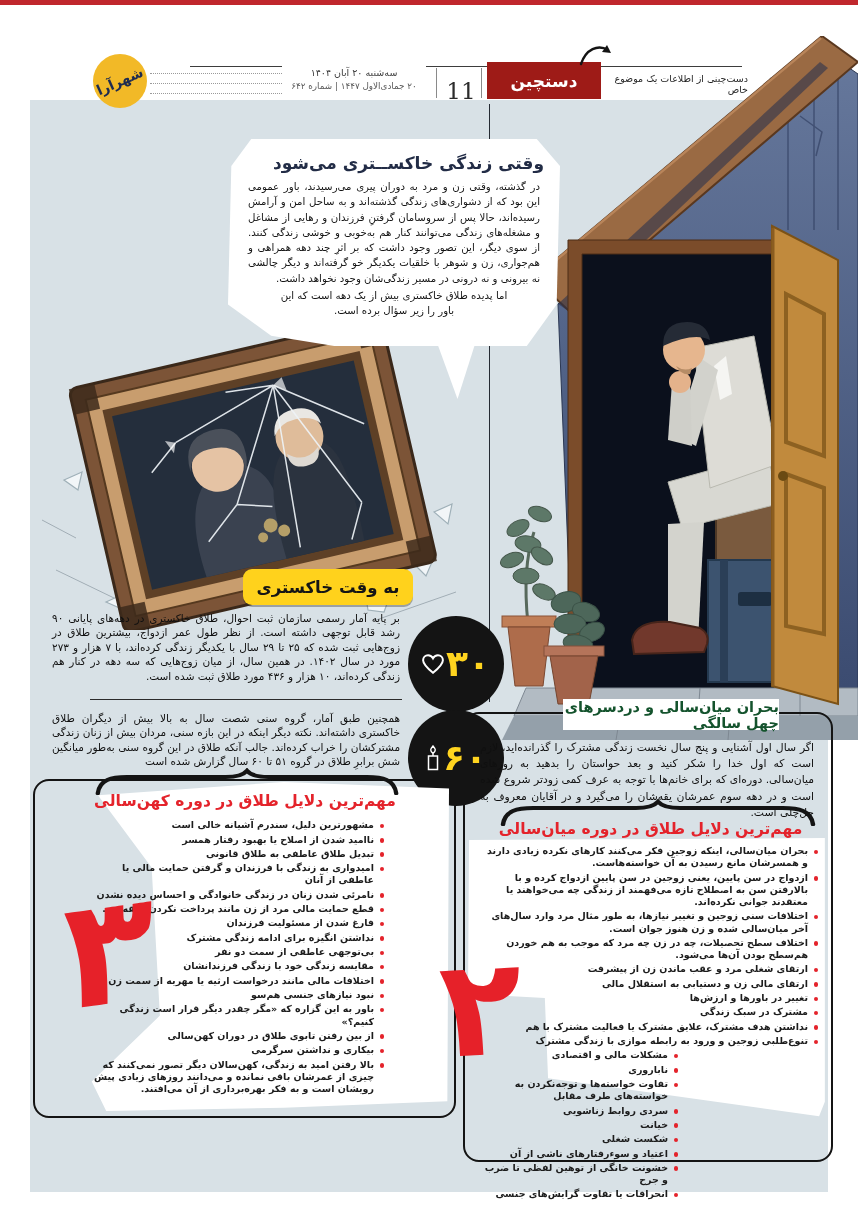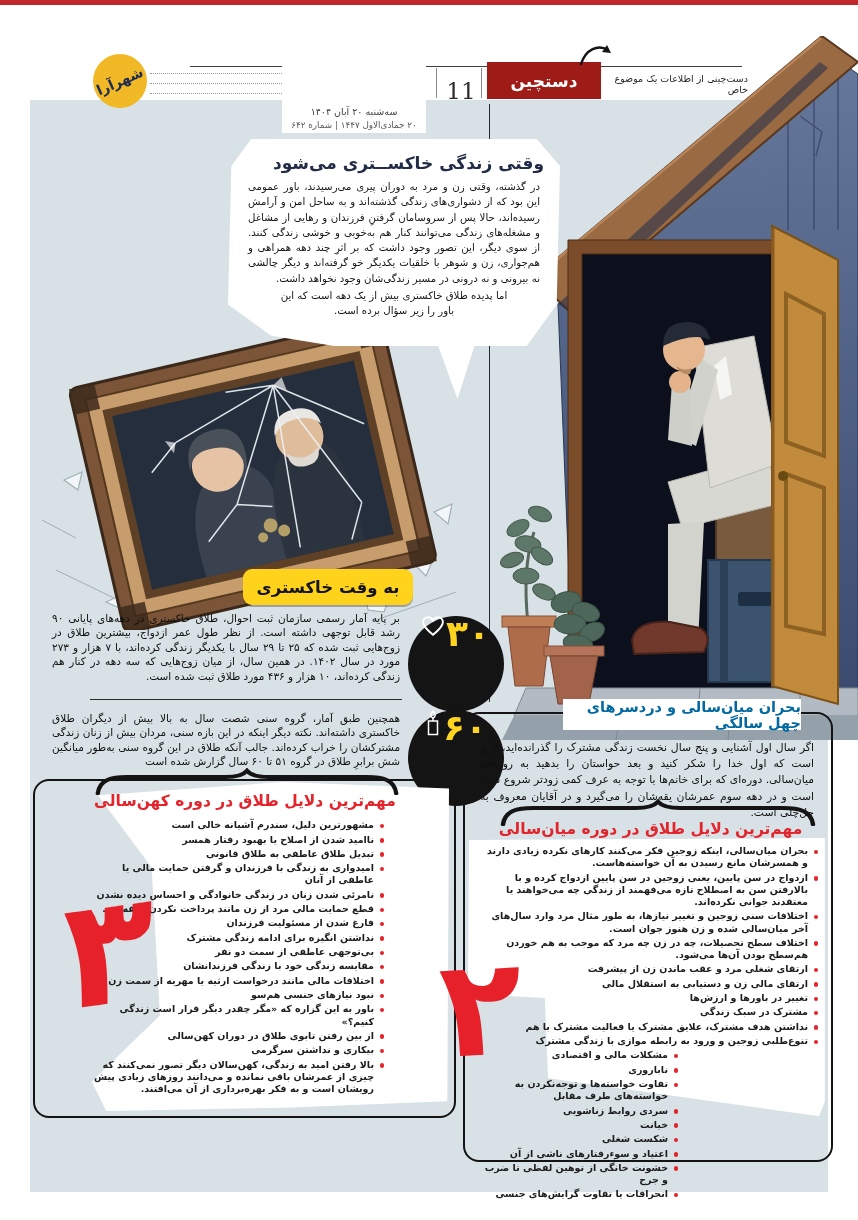--- a/index.html
+++ b/index.html
@@ -11,38 +11,38 @@
   .topstrip{left:0;top:0;width:858px;height:5px;background:#c0272d;}
 
   
   .h-rule{left:190px;top:66px;width:552px;height:0;border-top:1.5px solid #3d3d3d;}
   .logo{left:93px;top:54px;width:54px;height:54px;border-radius:50%;background:#f2b927;
         display:flex;align-items:center;justify-content:center;z-index:3;}
   .logo span{transform:rotate(-24deg);font-weight:bold;font-size:14px;color:#1d2b50;}
   .dots{left:150px;top:64px;width:272px;height:40px;}
   .dots div{height:9px;border-bottom:1.6px dotted #9a9a9a;}
   .dateblock{left:282px;top:65px;width:140px;background:#ffffff;text-align:center;padding:1px 2px;z-index:2;}
-  .date1{font-size:9.5px;color:#3a3a3a;line-height:1.5;margin-top:39px;}
+  .date1{font-size:9.5px;color:#3a3a3a;line-height:1.5;}
   .date2{font-size:8.8px;color:#5a5a5a;line-height:1.5;}
   .vline{top:68px;height:30px;width:0;border-left:1px solid #8a8a8a;}
   .pagenum{left:440px;top:78px;width:42px;text-align:center;font-family:"DejaVu Serif",serif;
            font-size:23px;color:#2c2c2c;}
   .badge{left:487px;top:62px;width:114px;height:37px;background:#9e1b17;color:#ffffff;
          display:flex;align-items:center;justify-content:center;font-size:17px;font-weight:bold;z-index:2;}
   .arrow-doodle{left:578px;top:41px;z-index:2;}
   .tagline{left:604px;top:73px;width:144px;font-size:9.5px;color:#1f1f1f;text-align:right;}
 
   
   .panel{left:30px;top:100px;width:798px;height:1092px;background:#d8e1e6;}
   .vsep{left:489px;top:104px;height:598px;width:0;border-left:1.5px solid #252b33;}
 
   .house-svg{left:470px;top:36px;width:388px;height:706px;z-index:1;}
   .label-band{left:563px;top:699px;width:216px;height:31px;background:#ffffff;z-index:3;
               display:flex;align-items:center;justify-content:center;
-              font-size:14.5px;font-weight:bold;color:#0369a1;padding-left:22px;}
+              font-size:14.5px;font-weight:bold;color:#14532d;}
 
   
   .bubble{left:228px;top:139px;width:332px;height:207px;background:#ffffff;z-index:2;
           clip-path:polygon(7% 0,93% 0,100% 13%,99% 80%,90% 100%,32% 100%,13% 95%,0 80%,1% 13%);}
   .bubble-title{margin:14px 16px 0;text-align:right;font-size:17px;font-weight:bold;color:#222c46;}
   .bubble-body{margin:6px 20px 0;font-size:10.2px;line-height:1.5;text-align:justify;color:#141414;}
   .bubble-body2{margin:2px 44px 0;font-size:10.2px;line-height:1.5;text-align:center;color:#141414;}
   .bubble-tail{left:432px;top:341px;width:44px;height:58px;background:#ffffff;z-index:2;
                clip-path:polygon(10% 0,100% 0,58% 100%);}
 
@@ -51,21 +51,21 @@
   .badge-yellow{left:243px;top:569px;width:170px;height:36px;background:#ffd21c;border-radius:9px;
                 z-index:3;display:flex;align-items:center;justify-content:center;
                 font-size:16.5px;font-weight:bold;color:#151515;box-shadow:0 2px 0 rgba(40,40,40,.35);}
 
   
   .stat-text{width:348px;font-size:10.5px;line-height:1.38;text-align:justify;color:#101010;z-index:2;}
   .stat1{left:52px;top:611px;}
   .stat2{left:52px;top:711px;}
   .stat-divider{left:90px;top:699px;width:312px;height:0;border-top:1.5px solid #2b2b2b;}
   .stat-circle{width:96px;height:96px;border-radius:50%;background:#141414;z-index:2;
-               display:flex;align-items:flex-start;justify-content:center;gap:2px;direction:ltr;}
+               display:flex;align-items:center;justify-content:center;gap:2px;direction:ltr;}
   .c1{left:408px;top:616px;}  .c2{left:408px;top:710px;}
   .circle-num{color:#ffd41f;font-size:36px;font-weight:bold;line-height:1;}
 
   
   .box-frame{border:2px solid #141414;border-radius:16px;z-index:1;background:transparent;}
   .bf-left{left:33px;top:779px;width:419px;height:335px;}
   .bf-right{left:463px;top:712px;width:366px;height:446px;}
   .box-white{background:#ffffff;z-index:2;}
   .bw-left{left:36px;top:782px;width:413px;height:329px;
            clip-path:polygon(15% 4%,60% 0%,100% 2%,99.6% 97%,60% 99%,17% 100%,13.5% 91%,30% 71%,28% 26%);}

